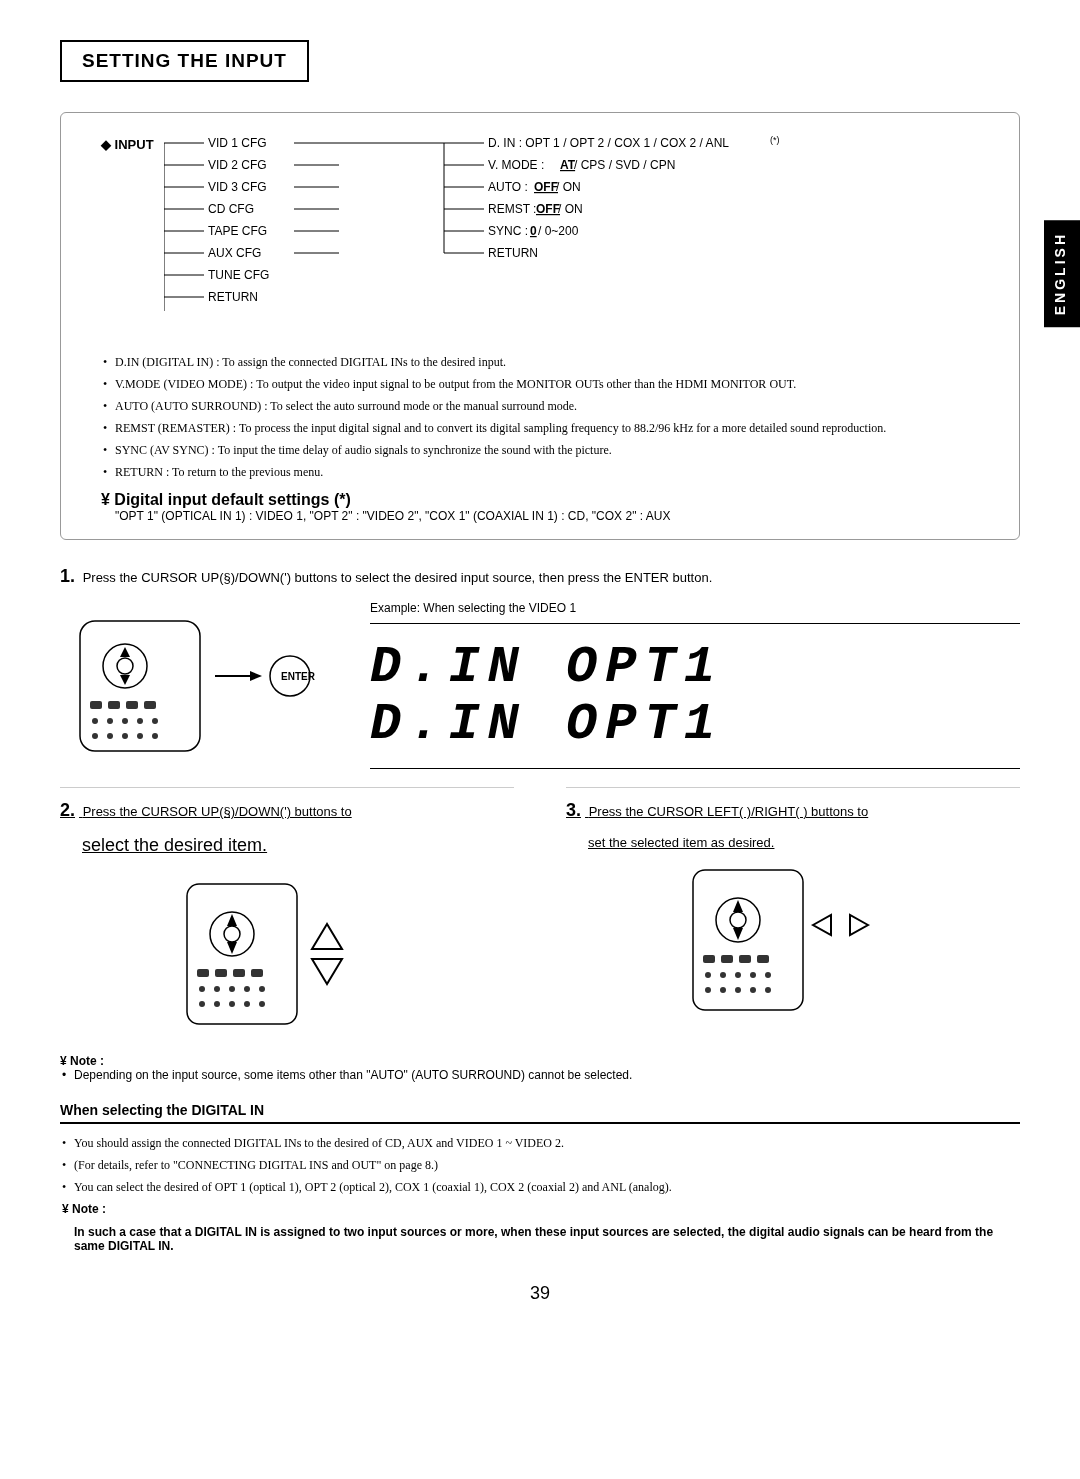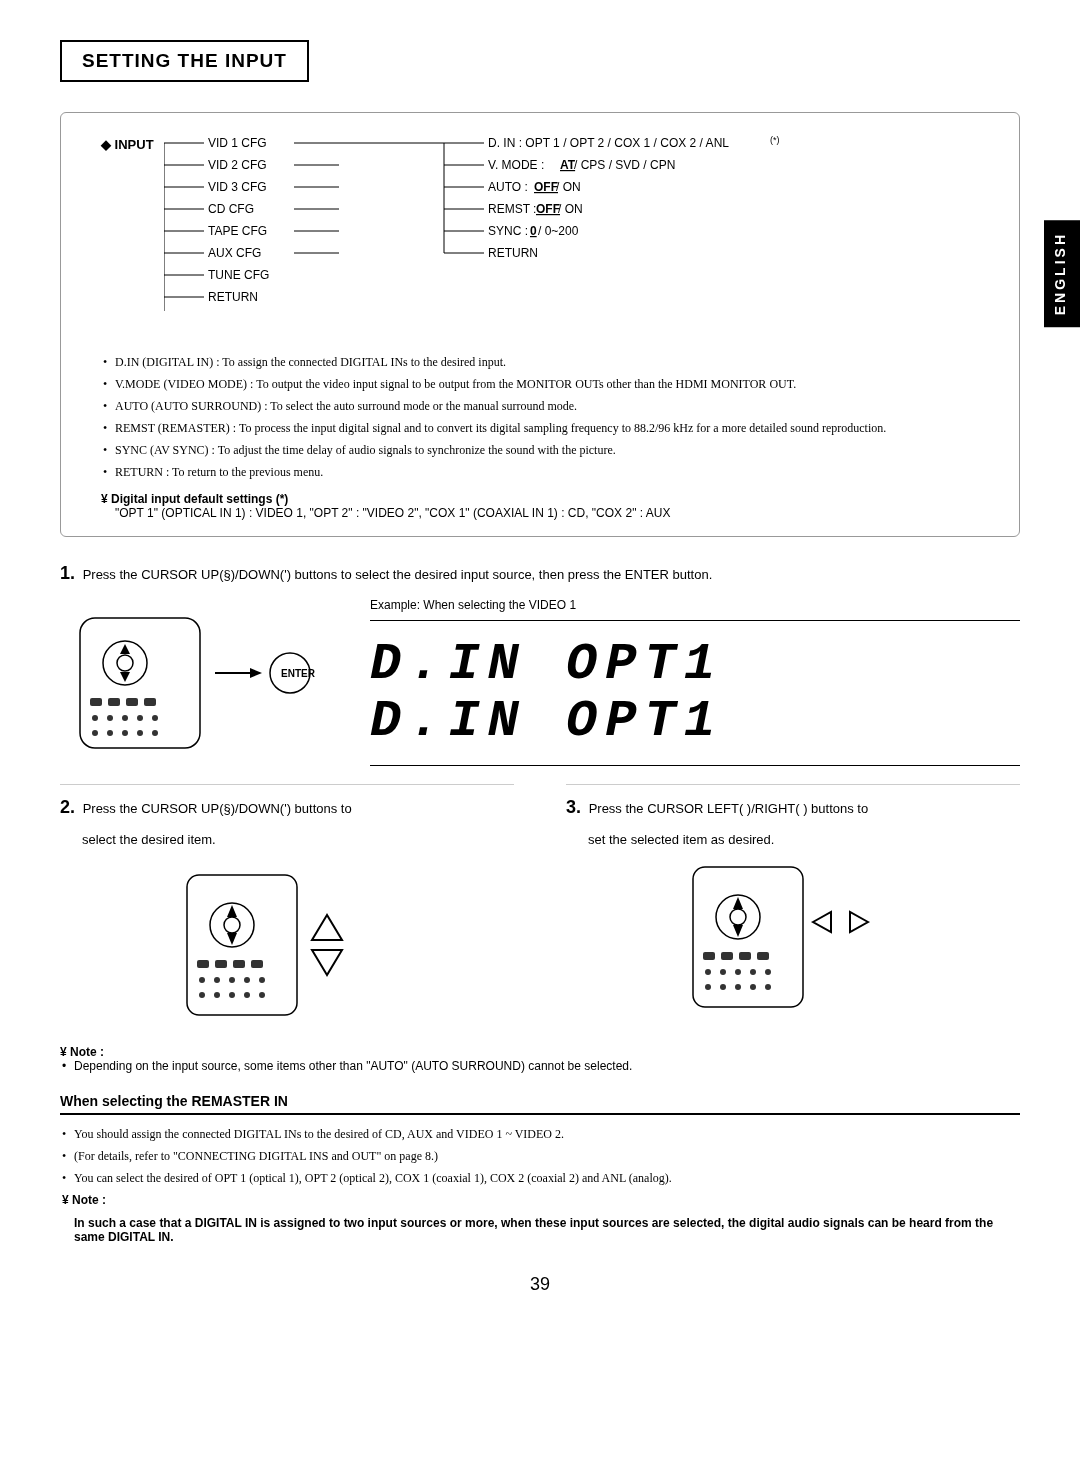--- a/index.html
+++ b/index.html
@@ -66,21 +66,21 @@
     }
 
     .bullet-list li::before {
       content: '•';
       position: absolute;
       left: 2px;
     }
 
     .bold-section {
       font-weight: bold;
-      font-size: 12px;
+      font-size: 16px;
       margin-top: 10px;
       margin-bottom: 4px;
     }
 
     .italic-text {
       font-size: 12px;
       padding-left: 14px;
     }
 
     
@@ -121,20 +121,21 @@
 
     .display-example-label {
       font-size: 12px;
       margin-bottom: 8px;
     }
 
     .two-step-row {
       display: flex;
       gap: 52px;
       margin-bottom: 20px;
+      text-decoration: underline;
     }
 
     .step-col {
       flex: 1;
     }
 
     .step-col-divider {
       border-top: 1px solid #ccc;
       margin-bottom: 8px;
     }
@@ -257,21 +258,21 @@
       <line x1="130" y1="98" x2="175" y2="98" stroke="#000" stroke-width="1"></line>
       <line x1="130" y1="120" x2="175" y2="120" stroke="#000" stroke-width="1"></line>
     </svg>
   </div>
 
   <ul class="bullet-list">
     <li>D.IN (DIGITAL IN) : To assign the connected DIGITAL INs to the desired input.</li>
     <li>V.MODE (VIDEO MODE) : To output the video input signal to be output from the MONITOR OUTs other than the HDMI MONITOR OUT.</li>
     <li>AUTO (AUTO SURROUND) : To select the auto surround mode or the manual surround mode.</li>
     <li>REMST (REMASTER) : To process the input digital signal and to convert its digital sampling frequency to 88.2/96 kHz for a more detailed sound reproduction.</li>
-    <li>SYNC (AV SYNC) : To adjust the time delay of audio signals to synchronize the sound with the picture.</li>
+    <li>SYNC (AV SYNC) : To input the time delay of audio signals to synchronize the sound with the picture.</li>
     <li>RETURN : To return to the previous menu.</li>
   </ul>
 
   <div style="margin-top:10px;">
     <span class="bold-section">¥ Digital input default settings (*)</span>
     <div class="italic-text">"OPT 1" (OPTICAL IN 1) : VIDEO 1, "OPT 2" : "VIDEO 2", "COX 1" (COAXIAL IN 1) : CD, "COX 2" : AUX</div>
   </div>
 </div>
 
 
@@ -331,21 +332,21 @@
 
 
 <div class="two-step-row">
 
   <div class="step-col">
     <div class="step-col-divider"></div>
     <div class="step-text">
       <span class="step-num">2.</span>
       <span>Press the CURSOR UP(§)/DOWN(') buttons to</span>
     </div>
-    <div style="font-size:13px; padding-left:22px; margin-bottom:18px;">select the desired item.</div>
+    <div style="font-size:18px; padding-left:22px; margin-bottom:18px;">select the desired item.</div>
 
     <div style="display:flex; justify-content:center;">
       <svg width="220" height="160" viewBox="0 0 220 160">
         <rect x="10" y="10" width="110" height="140" rx="12" fill="none" stroke="#000" stroke-width="1.5"></rect>
         <circle cx="55" cy="60" r="22" fill="none" stroke="#000" stroke-width="1.5"></circle>
         <circle cx="55" cy="60" r="8" fill="none" stroke="#000" stroke-width="1.5"></circle>
         <polygon points="55,40 50,52 60,52" fill="#000"></polygon>
         <polygon points="55,80 50,68 60,68" fill="#000"></polygon>
         <rect x="20" y="95" width="12" height="8" rx="2" fill="#333"></rect>
         <rect x="38" y="95" width="12" height="8" rx="2" fill="#333"></rect>
@@ -405,21 +406,21 @@
   </div>
 </div>
 
 
 <div class="note-section">
   <div class="note-title">¥ Note :</div>
   <div class="note-item">Depending on the input source, some items other than "AUTO" (AUTO SURROUND) cannot be selected.</div>
 </div>
 
 
-<div class="when-section-title">When selecting the REMASTER IN</div>
+<div class="when-section-title">When selecting the DIGITAL IN</div>
 
 <ul class="bullet-list">
   <li>You should assign the connected DIGITAL INs to the desired of CD, AUX and VIDEO 1 ~ VIDEO 2.</li>
   <li style="list-style:none; padding-left:14px;">(For details, refer to "CONNECTING DIGITAL INS and OUT" on page 8.)</li>
   <li>You can select the desired of OPT 1 (optical 1), OPT 2 (optical 2), COX 1 (coaxial 1), COX 2 (coaxial 2) and ANL (analog).</li>
 </ul>
 <div style="font-weight:bold; font-size:12px; margin-top:6px; padding-left:2px;">¥ Note :</div>
 <div style="font-size:12px; padding-left:14px; margin-top:9px;font-weight:bold;">In such a case that a DIGITAL IN is assigned to two input sources or more, when these input sources are selected, the digital audio signals can be heard from the same DIGITAL IN.</div>
 
 

